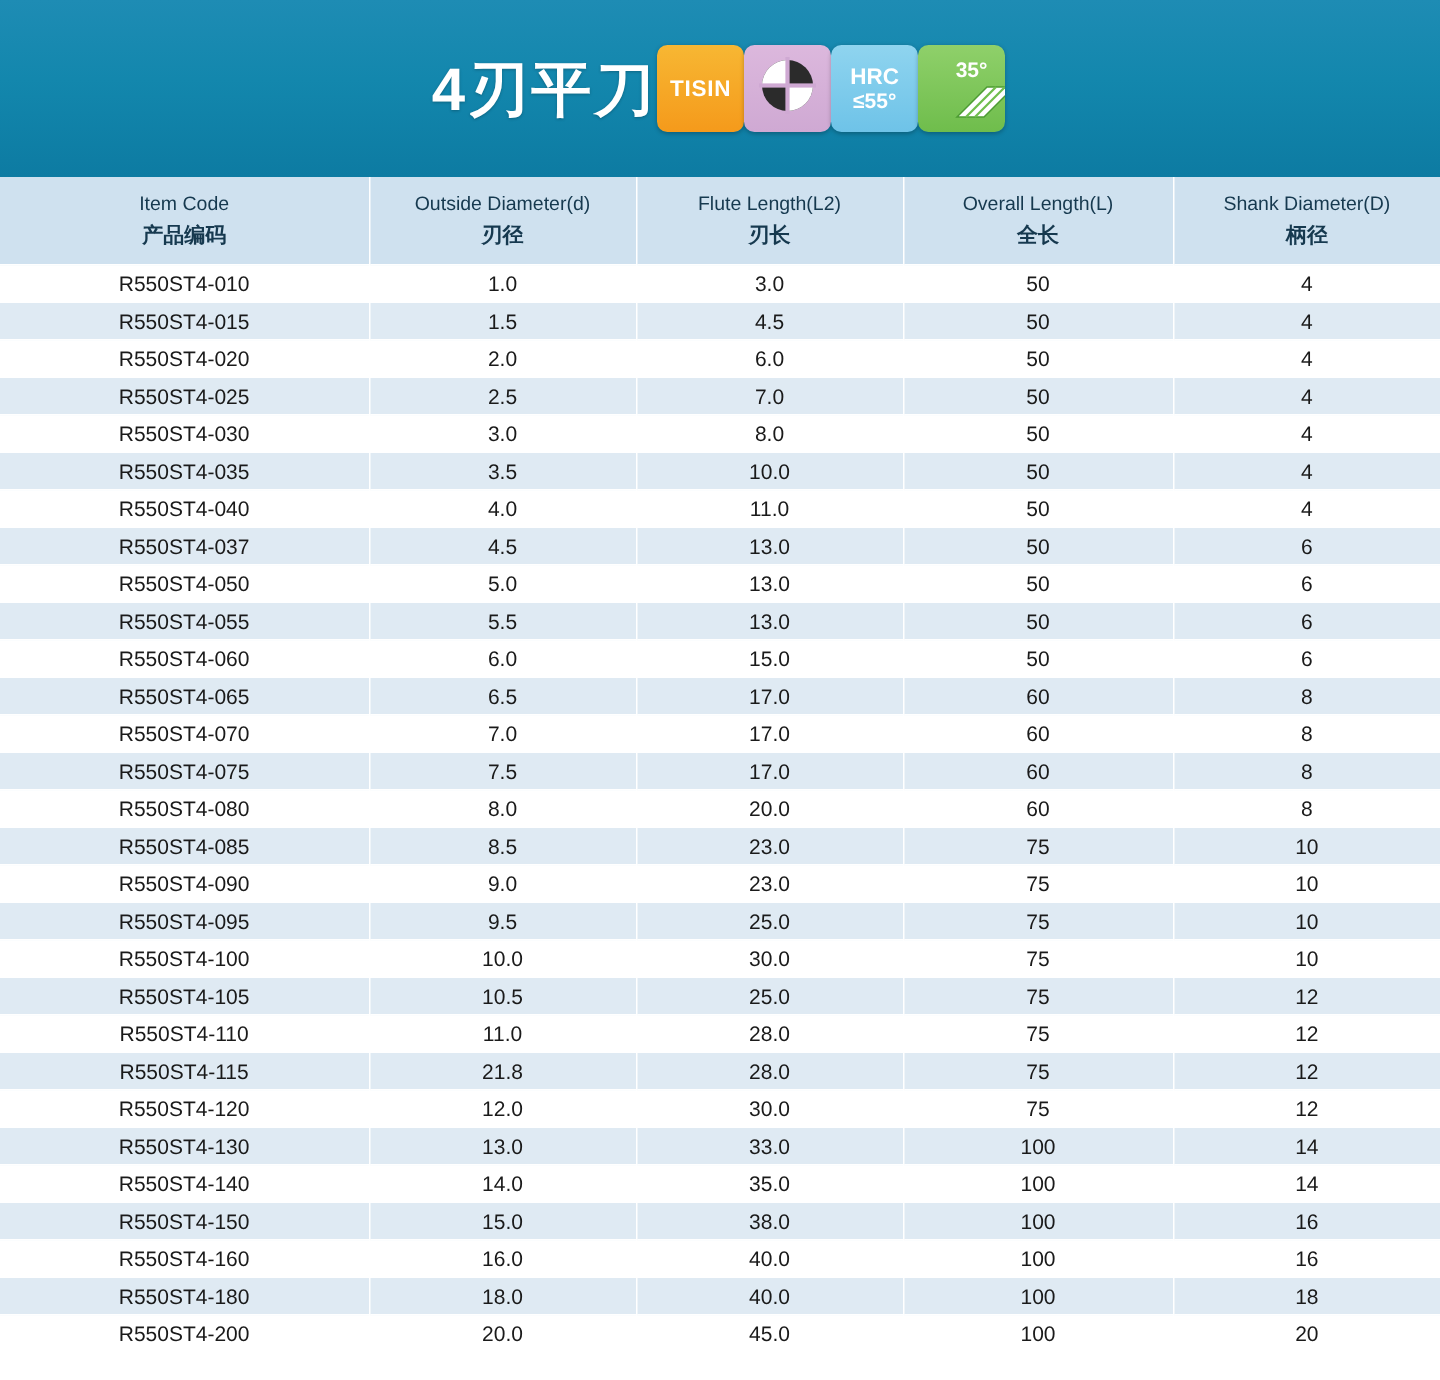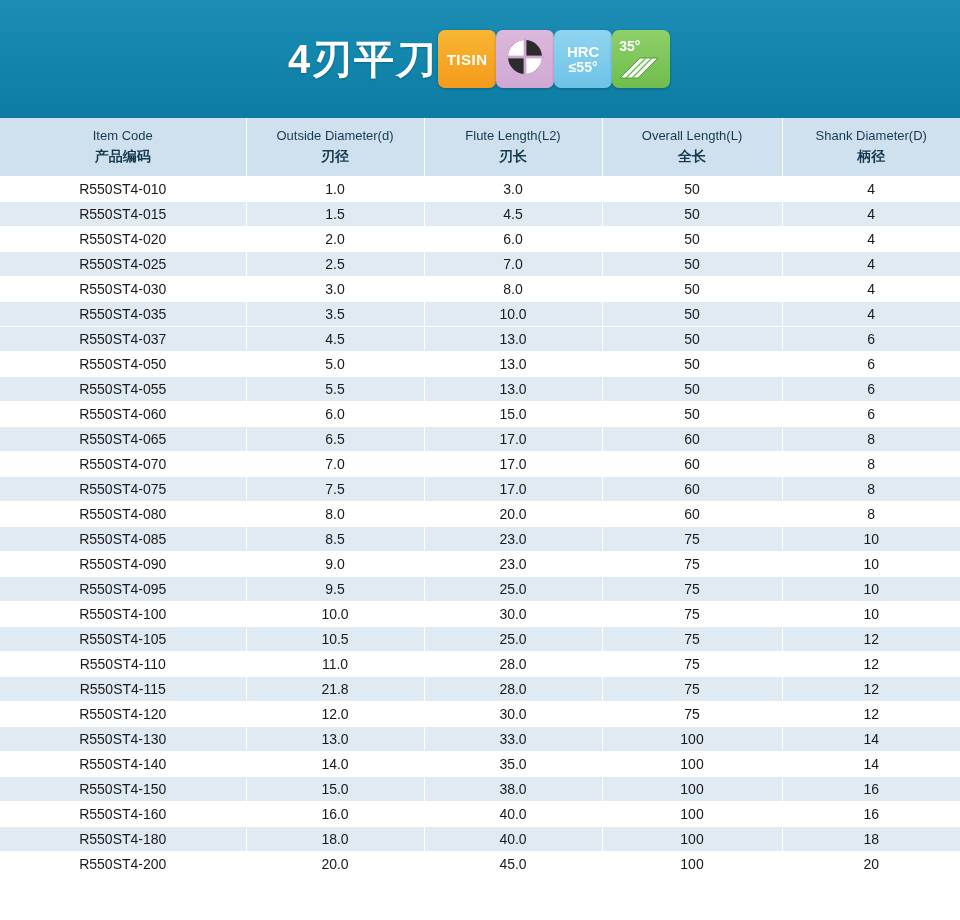--- a/index.html
+++ b/index.html
@@ -77,21 +77,21 @@
   }
   .badge-hrc .hrc-bottom {
     color: #ffffff;
     font-size: 14px;
     font-weight: bold;
   }
   .badge-angle {
     background: linear-gradient(180deg, #8fd06a 0%, #6fbd4c 100%);
     flex-direction: column;
     align-items: flex-start;
-    padding: 4px 4px;
+    padding: 4px 22px;
   }
   .badge-angle .ang-text {
     color: #ffffff;
     font-size: 14px;
     font-weight: bold;
     margin-left: 3px;
   }
   .badge-angle .ang-shape {
     margin-top: 2px;
     width: 46px;
@@ -254,20 +254,27 @@
           <td>50</td>
           <td>4</td>
         </tr>
         <tr class="even">
           <td>R550ST4-035</td>
           <td>3.5</td>
           <td>10.0</td>
           <td>50</td>
           <td>4</td>
         </tr>
+        <tr class="odd">
+          <td>R550ST4-040</td>
+          <td>4.0</td>
+          <td>11.0</td>
+          <td>50</td>
+          <td>4</td>
+        </tr>
         <tr class="even">
           <td>R550ST4-037</td>
           <td>4.5</td>
           <td>13.0</td>
           <td>50</td>
           <td>6</td>
         </tr>
         <tr class="odd">
           <td>R550ST4-050</td>
           <td>5.0</td>

